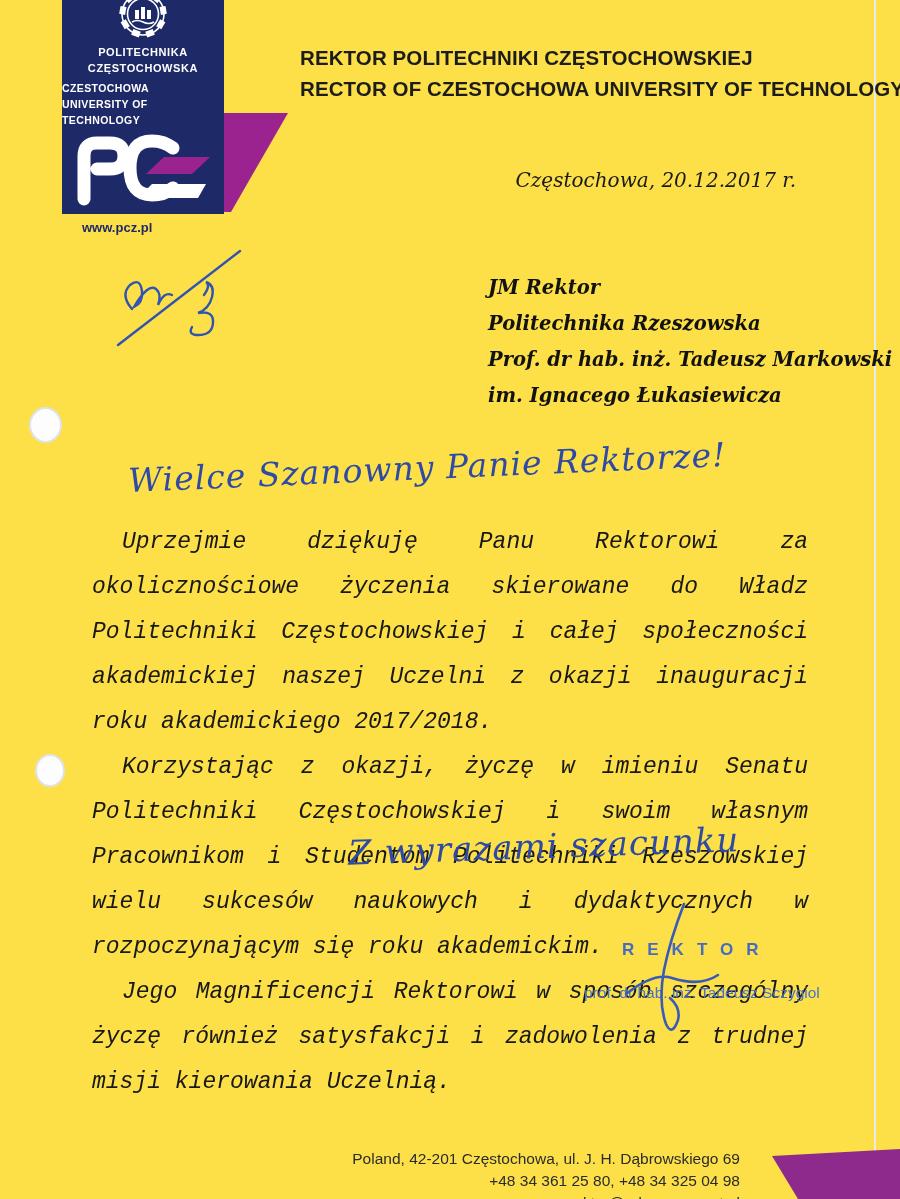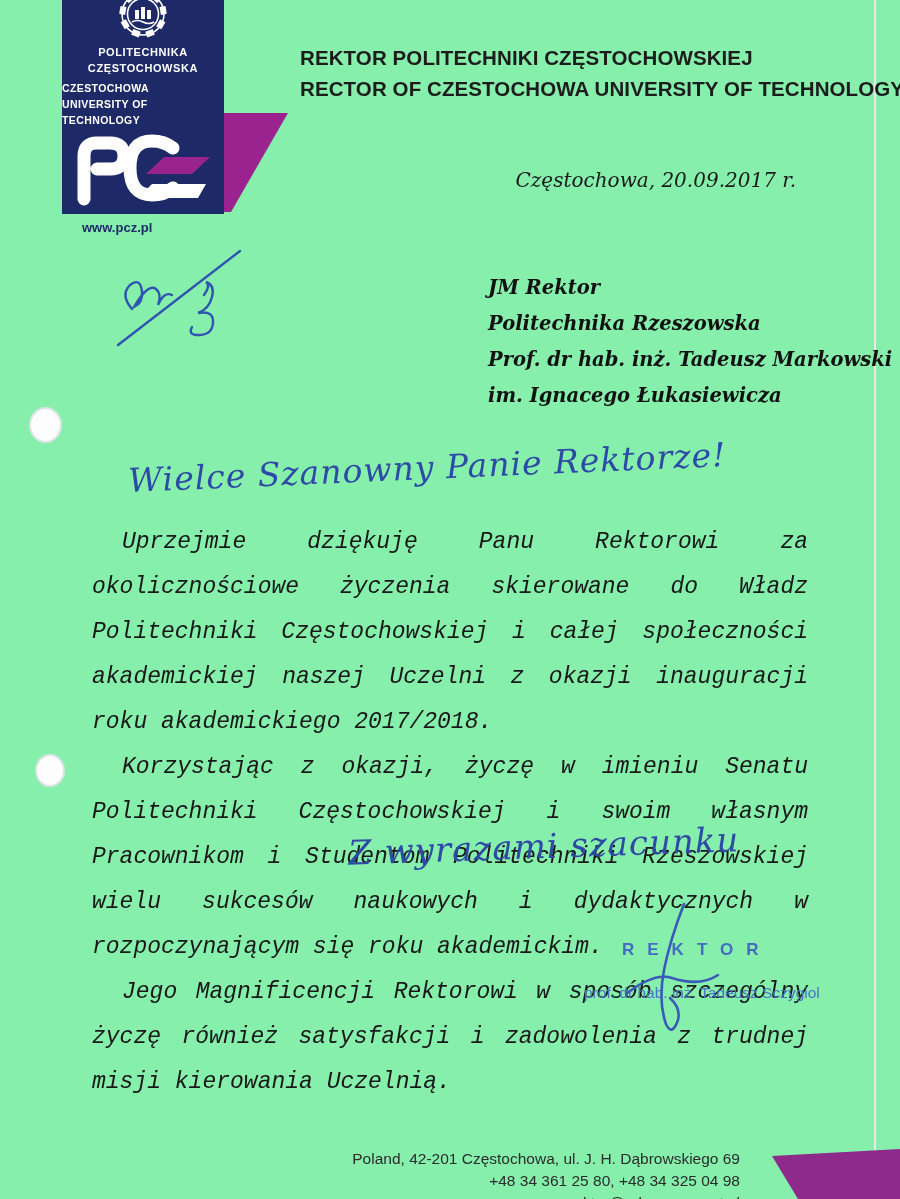--- a/index.html
+++ b/index.html
@@ -1,21 +1,21 @@
 <!DOCTYPE html>
 <html><head>
 <meta charset="utf-8">
 <style>
   * { margin: 0; padding: 0; box-sizing: border-box; }
   html, body { background: #ffffff; }
   .page {
     position: relative;
     width: 900px;
     height: 1199px;
-    background: #86efac;
+    background: #fde047;
     overflow: hidden;
     font-family: "Liberation Sans", sans-serif;
   }
   
   .scan-line {
     position: absolute;
     left: 874px; top: 0; width: 2px; height: 100%;
     background: #e9e9e9;
   }
   .hole-punch {
@@ -186,21 +186,21 @@
       <polygon points="78,52 132,52 124,66 64,66" fill="#ffffff"></polygon>
     </svg>
   </div>
   <div class="website">www.pcz.pl</div>
 
   <div class="header-title">
     <div>REKTOR POLITECHNIKI CZĘSTOCHOWSKIEJ</div>
     <div>RECTOR OF CZESTOCHOWA UNIVERSITY OF TECHNOLOGY</div>
   </div>
 
-  <div class="date-line">Częstochowa, 20.09.2017 r.</div>
+  <div class="date-line">Częstochowa, 20.12.2017 r.</div>
 
   <svg class="paraph-svg" width="145" height="118" viewBox="0 0 145 118">
     <g fill="none" stroke="#2f55b0" stroke-width="2.4" stroke-linecap="round">
       <path d="M 6 102 L 128 8"></path>
       <path d="M 20 66 Q 8 52 18 42 Q 28 34 30 48 Q 31 60 22 64 Q 36 40 44 46 Q 50 51 46 62 Q 52 48 60 52"></path>
       <path d="M 92 52 Q 99 42 94 39 Q 103 42 100 54 Q 97 66 86 70 Q 102 67 101 80 Q 100 93 84 92 Q 76 91 80 84"></path>
     </g>
   </svg>
 
   <div class="recipient">

